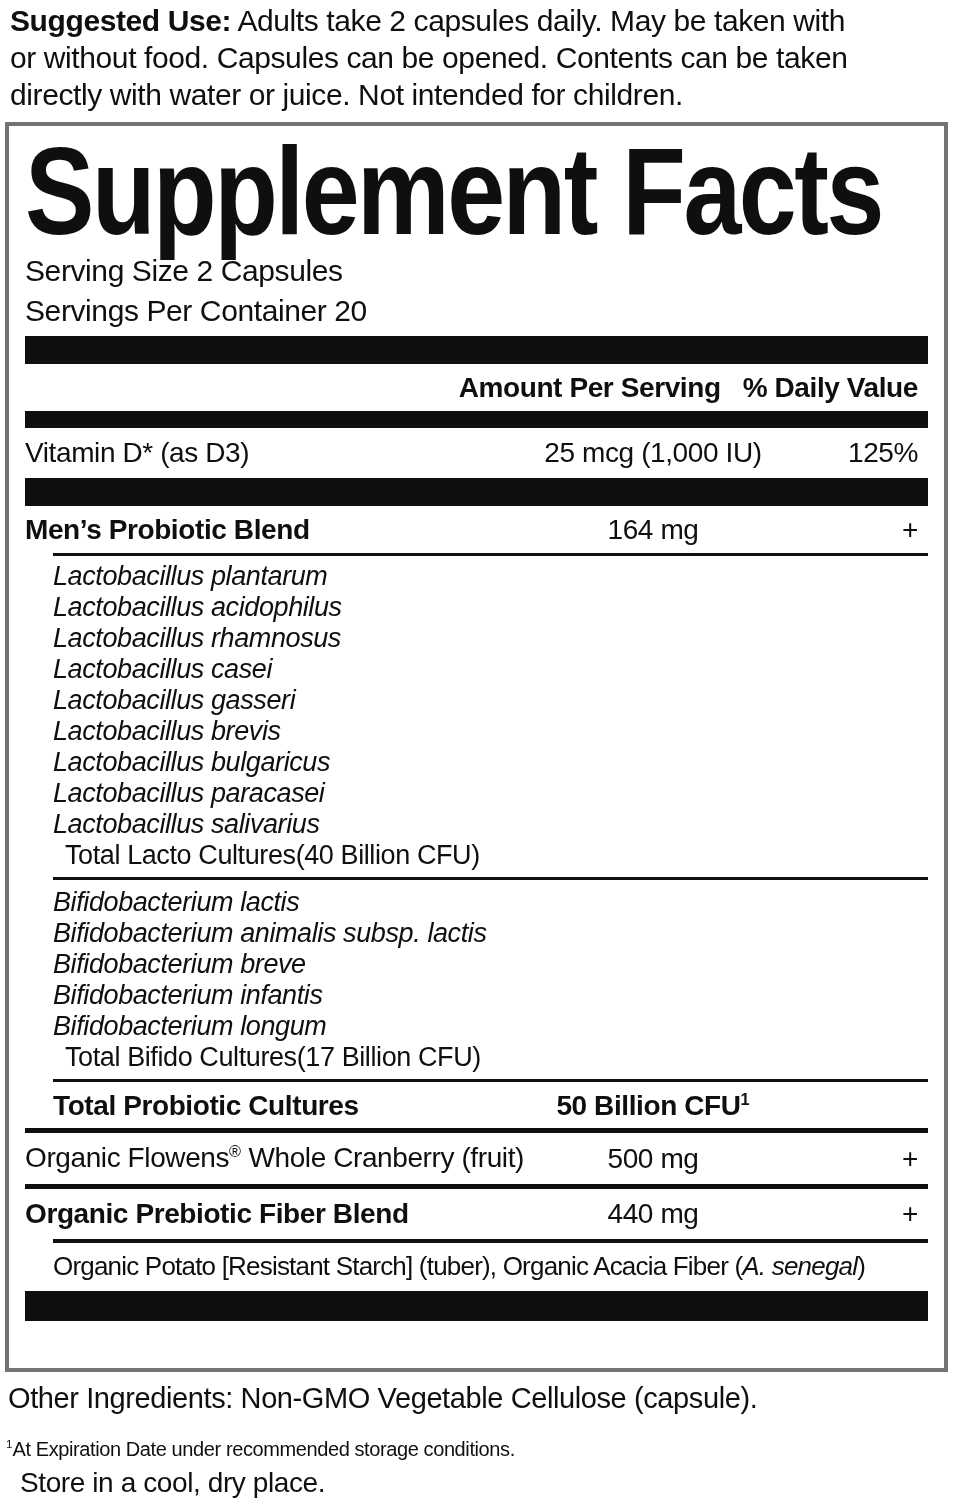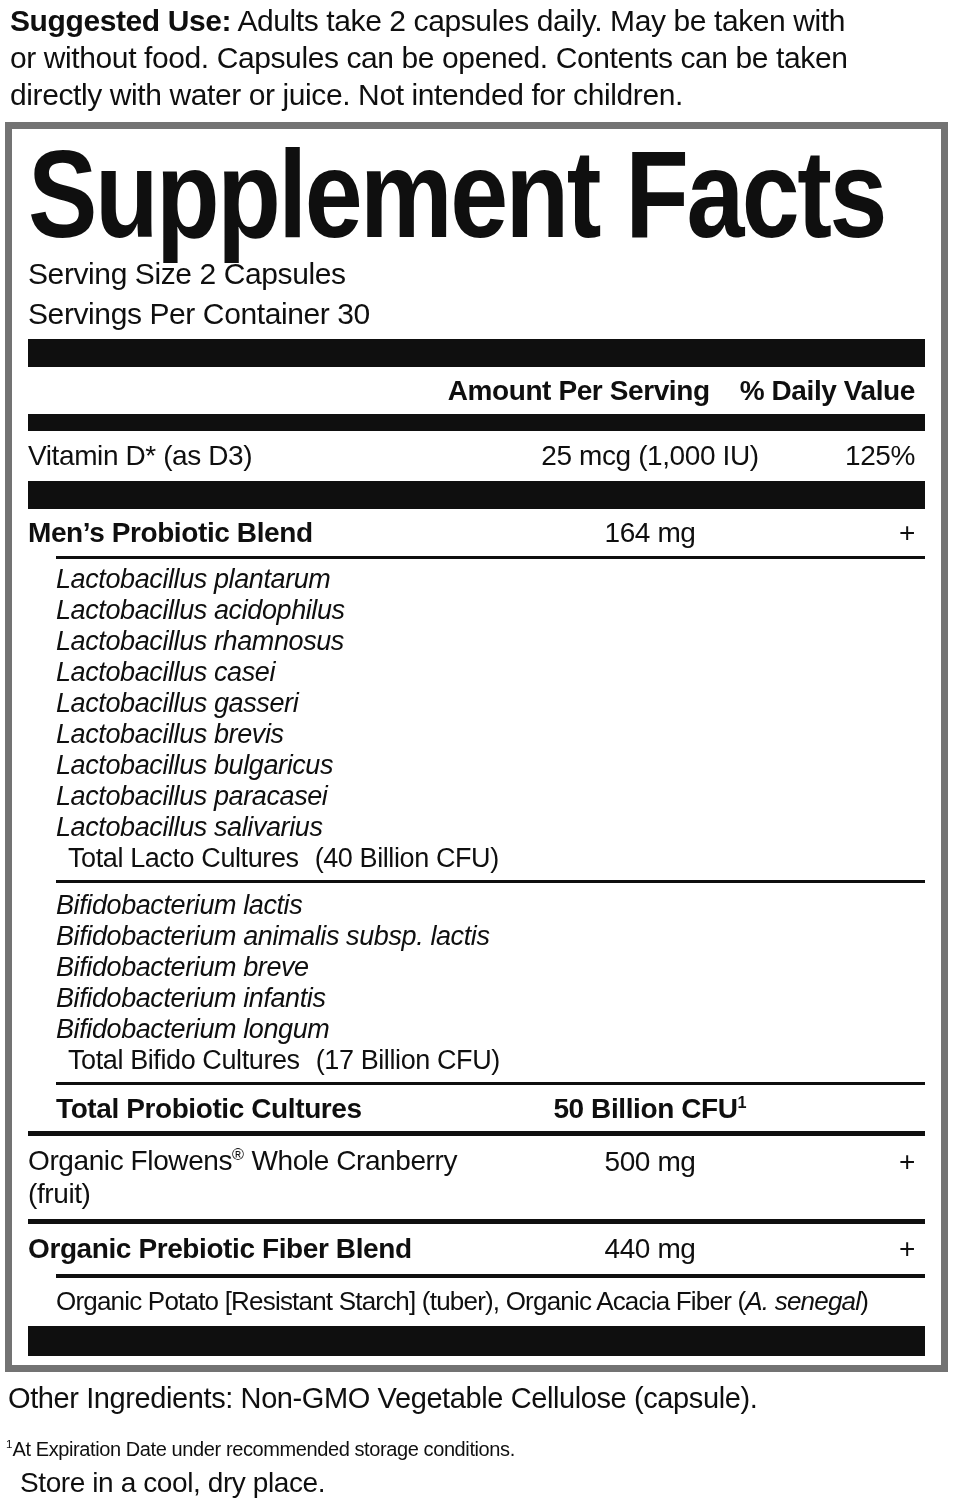--- a/index.html
+++ b/index.html
@@ -17,21 +17,21 @@
     line-height:37px;
   }
   .suggested .lbl { font-weight:bold; }
   .suggested .txt { white-space:pre-line; }
 
   
   .panel {
     margin:9px 0 0 5px;
     width:943px;
     height:1250px;
-    border:7px solid #737373;
+    border:4px solid #737373;
     padding:4px 16px 0 16px;
     overflow:hidden;
     background:#fff;
   }
 
   .title {
     font-size:124px;
     font-weight:bold;
     letter-spacing:-3px;
     line-height:0.92;
@@ -44,38 +44,38 @@
   .serving { font-size:30px; line-height:35px; margin-top:5px; }
 
   .bar  { background:#0f0f0f; }
   .bar-a { height:28px; margin-top:8px; }
   .bar-b { height:17px; }
   .bar-c { height:28px; }
   .bar-d { height:30px; }
 
   .hdr {
     display:flex; justify-content:flex-end; align-items:baseline;
-    gap:30px; padding:8px 10px 7px 0;
+    gap:22px; padding:8px 10px 7px 0;
     font-size:28px; font-weight:bold;
   }
 
   .row { display:flex; align-items:baseline; font-size:28px; padding:9px 0; }
   .c-name { flex:1; }
   .c-amt  { width:250px; text-align:center; }
   .c-dv   { width:150px; text-align:right; padding-right:10px; }
   .b { font-weight:bold; }
   .ind { padding-left:28px; }
   .rule-ind   { height:3px; background:#0f0f0f; margin-left:28px; }
   .rule-heavy { height:5px; background:#0f0f0f; }
   .rule-mid   { height:4px; background:#0f0f0f; margin-left:28px; }
 
   .species-list { margin:5px 0 6px 28px; }
   .species { font-style:italic; font-size:27px; line-height:31px; }
   .total-line { font-size:27px; line-height:31px; padding-left:12px; }
-  .total-line .note { margin-left:16px; }
+  .total-line .note { }
   .gap-top { margin-top:7px; }
 
   .potato {
     padding:8px 0 9px 28px;
     font-size:26px;
     letter-spacing:-0.8px;
   }
   .it { font-style:italic; }
 
   sup { font-size:58%; vertical-align:super; letter-spacing:0; }
@@ -93,21 +93,21 @@
   <span class="lbl">Suggested Use:</span><span class="txt"> Adults take 2 capsules daily. May be taken with
 or without food. Capsules can be opened. Contents can be taken
 directly with water or juice. Not intended for children.</span>
 </div>
 
 <div class="panel">
 
   <div class="title">Supplement Facts</div>
 
   <div class="serving">Serving Size 2 Capsules</div>
-  <div class="serving">Servings Per Container 30</div>
+  <div class="serving">Servings Per Container 20</div>
 
   <div class="bar bar-a"></div>
 
   <div class="hdr">
     <span>Amount Per Serving</span>
     <span>% Daily Value</span>
   </div>
 
   <div class="bar bar-b"></div>
 

